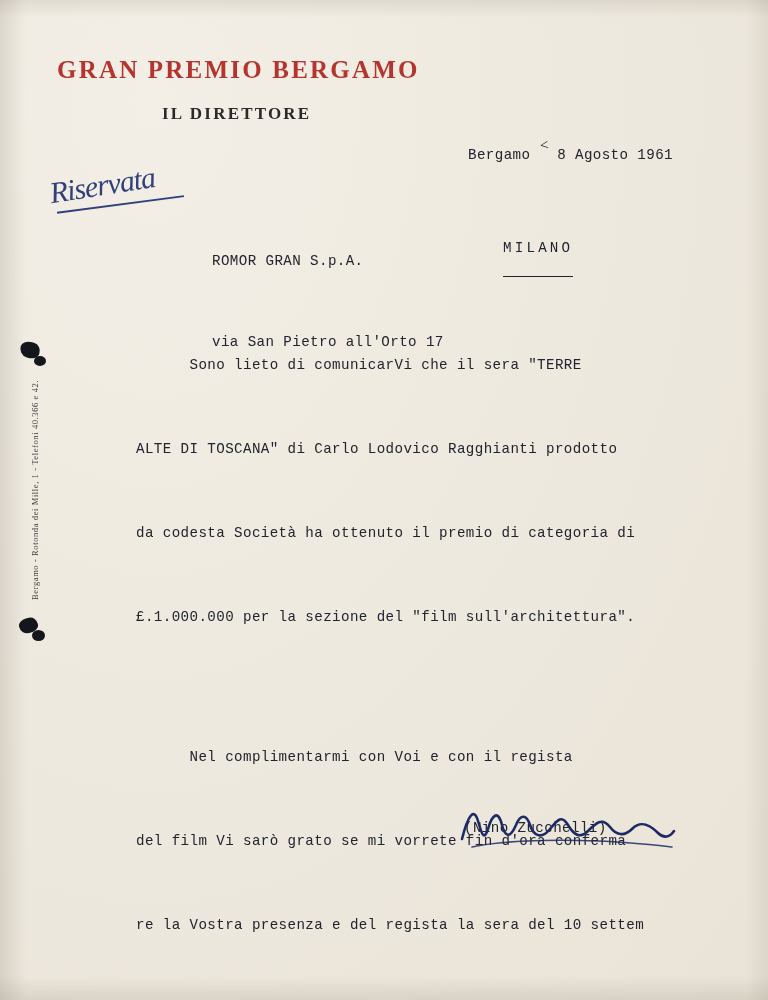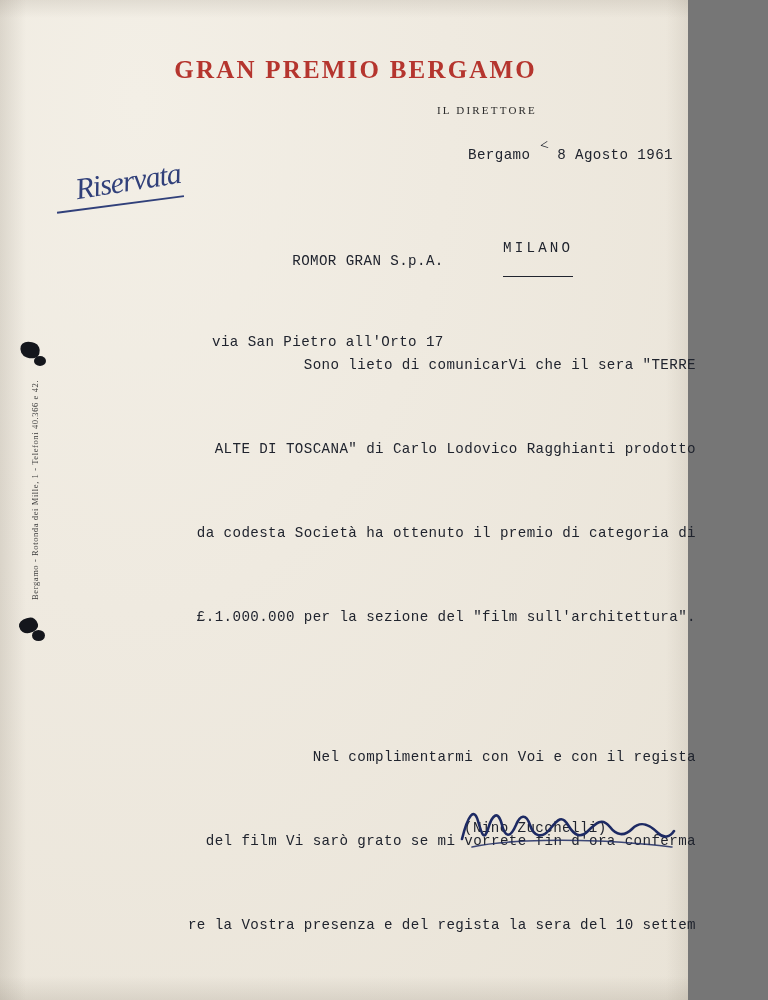--- a/index.html
+++ b/index.html
@@ -8,26 +8,25 @@
     background: #767676;
   }
   body {
     width: 768px;
     height: 1000px;
     overflow: hidden;
     font-family: "Liberation Serif", serif;
   }
   #page {
     position: relative;
-    width: 688px;
+    width: 768px;
     height: 1000px;
     background:
       radial-gradient(ellipse at 20% 10%, #f3efe6 0%, #efeae0 40%, #e9e3d7 100%);
     box-sizing: border-box;
-    text-align: right;
   }
   
   #page:before {
     content: "";
     position: absolute;
     left: 0; top: 0; right: 0; bottom: 0;
     background:
       linear-gradient(to right, rgba(120,110,95,0.18) 0px, rgba(255,255,255,0) 26px),
       linear-gradient(to left, rgba(120,110,95,0.12) 0px, rgba(255,255,255,0) 22px),
       linear-gradient(to bottom, rgba(120,110,95,0.14) 0px, rgba(255,255,255,0) 18px),
@@ -56,23 +55,23 @@
     font-size: 12.5px;
     letter-spacing: 1.1px;
     font-weight: bold;
     white-space: nowrap;
   }
   .lh-role {
     margin-top: 20px;
     margin-left: 105px;
     color: #2a2a2a;
     font-family: "Liberation Serif", serif;
-    font-size: 11px;
+    font-size: 17px;
     letter-spacing: 2.2px;
-    font-weight: normal;
+    font-weight: bold;
   }
 
   .typed {
     font-family: "Liberation Mono", monospace;
     font-size: 14.2px;
     color: #20242e;
     letter-spacing: 0.4px;
     white-space: pre;
     line-height: 28px;
   }

